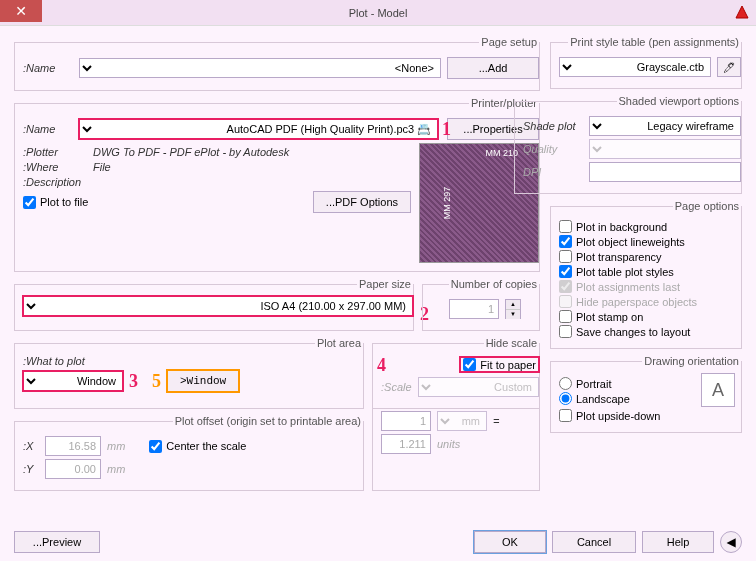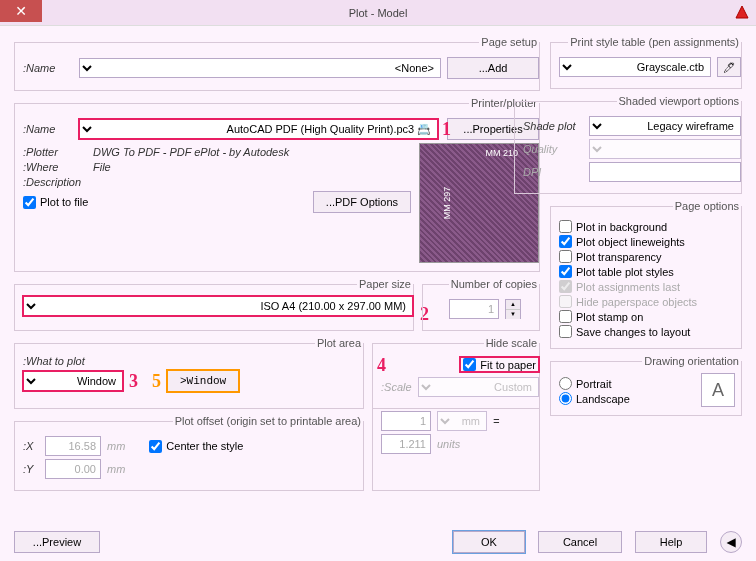--- a/index.html
+++ b/index.html
@@ -27,21 +27,21 @@
 .callout { position: absolute; font-size: 18px; font-weight: bold; font-family: Georgia, serif; }
 .c-red { color: #e91e63; }
 .c-orange { color: #ff9800; }
 .preview-box { width: 120px; height: 120px; border: 1px solid #999; background: repeating-linear-gradient(45deg,#8a5a8a,#8a5a8a 2px,#6d426d 2px,#6d426d 4px); position: relative; margin-left: 8px; flex-shrink: 0; }
 .preview-box .dims { position: absolute; color: #fff; font-size: 9px; }
 .preview-box .top { top: 4px; right: 20px; }
 .preview-box .side { left: 2px; top: 50%; transform: translateY(-50%) rotate(-90deg); transform-origin: center; width: 50px; text-align: center; }
 .spinner { display: flex; flex-direction: column; border: 1px solid #b8a8c8; width: 16px; height: 20px; }
 .spinner div { flex: 1; background: #f0e8f0; font-size: 6px; text-align: center; line-height: 9px; border-bottom: 1px solid #ccc; }
 .spinner div:last-child { border: none; }
-.footer { position: absolute; bottom: 8px; left: 14px; right: 14px; display: flex; flex-direction: row-reverse; gap: 13px; }
+.footer { position: absolute; bottom: 8px; left: 14px; right: 14px; display: flex; flex-direction: row-reverse; gap: 6px; }
 .footer .spacer { flex: 1; }
 .circ { width: 22px; height: 22px; border: 1px solid #b8a8c8; border-radius: 50%; background: #f5ecf5; display: flex; align-items: center; justify-content: center; font-size: 12px; }
 .radio-row { display: flex; align-items: center; gap: 4px; flex-direction: row-reverse; margin: 2px 0; }
 .orient-icon { width: 34px; height: 34px; border: 1px solid #b8a8c8; background: #fff; display: flex; align-items: center; justify-content: center; font-size: 18px; color: #666; float: left; margin-right: 6px; }
 .two { display: flex; flex-direction: row-reverse; gap: 8px; }
 .icon-btn { width: 24px; height: 20px; border: 1px solid #b8a8c8; background: #f5ecf5; display:inline-flex; align-items:center; justify-content:center; font-size:10px; }
 </style>
 </head>
 <body>
 
@@ -151,21 +151,21 @@
     <div class="two">
       <fieldset style="flex:1">
         <legend>Plot offset (origin set to printable area)</legend>
         <div class="row">
           <span class="label" style="width:16px">X:</span>
           <input type="text" style="width: 56px; color: rgb(170, 170, 170);" readonly="" value="16.58">
           <span class="label dim">mm</span>
           <span style="width:12px"></span>
           <label class="chk">
               <input type="checkbox" checked="" style="">
-              <span>Center the style</span>
+              <span>Center the scale</span>
             </label>
         </div>
         <div class="row">
           <span class="label" style="width:16px">Y:</span>
           <input type="text" style="width: 56px; color: rgb(170, 170, 170);" readonly="" value="0.00">
           <span class="label dim">mm</span>
         </div>
       </fieldset>
       <fieldset style="width:168px;border-top:none;margin-top:-7px;padding-top:0">
         <div class="row">
@@ -252,20 +252,24 @@
               <input type="radio" name="or" style="">
               <span>Portrait</span>
             </div>
           <div class="radio-row">
               <input type="radio" name="or" checked="" style="">
               <span>Landscape</span>
             </div>
         </div>
         <div class="orient-icon">A</div>
       </div>
+      <label class="chk">
+          <input type="checkbox" style="">
+          <span>Plot upside-down</span>
+        </label>
     </fieldset>
 
   </div>
 </div>
 
 <div class="footer">
   <button class="btn" style="width:86px">Preview...</button>
   <span class="spacer"></span>
   <button class="btn" style="width:72px;outline:1px solid #6aa0e0">OK</button>
   <button class="btn" style="width:84px">Cancel</button>

